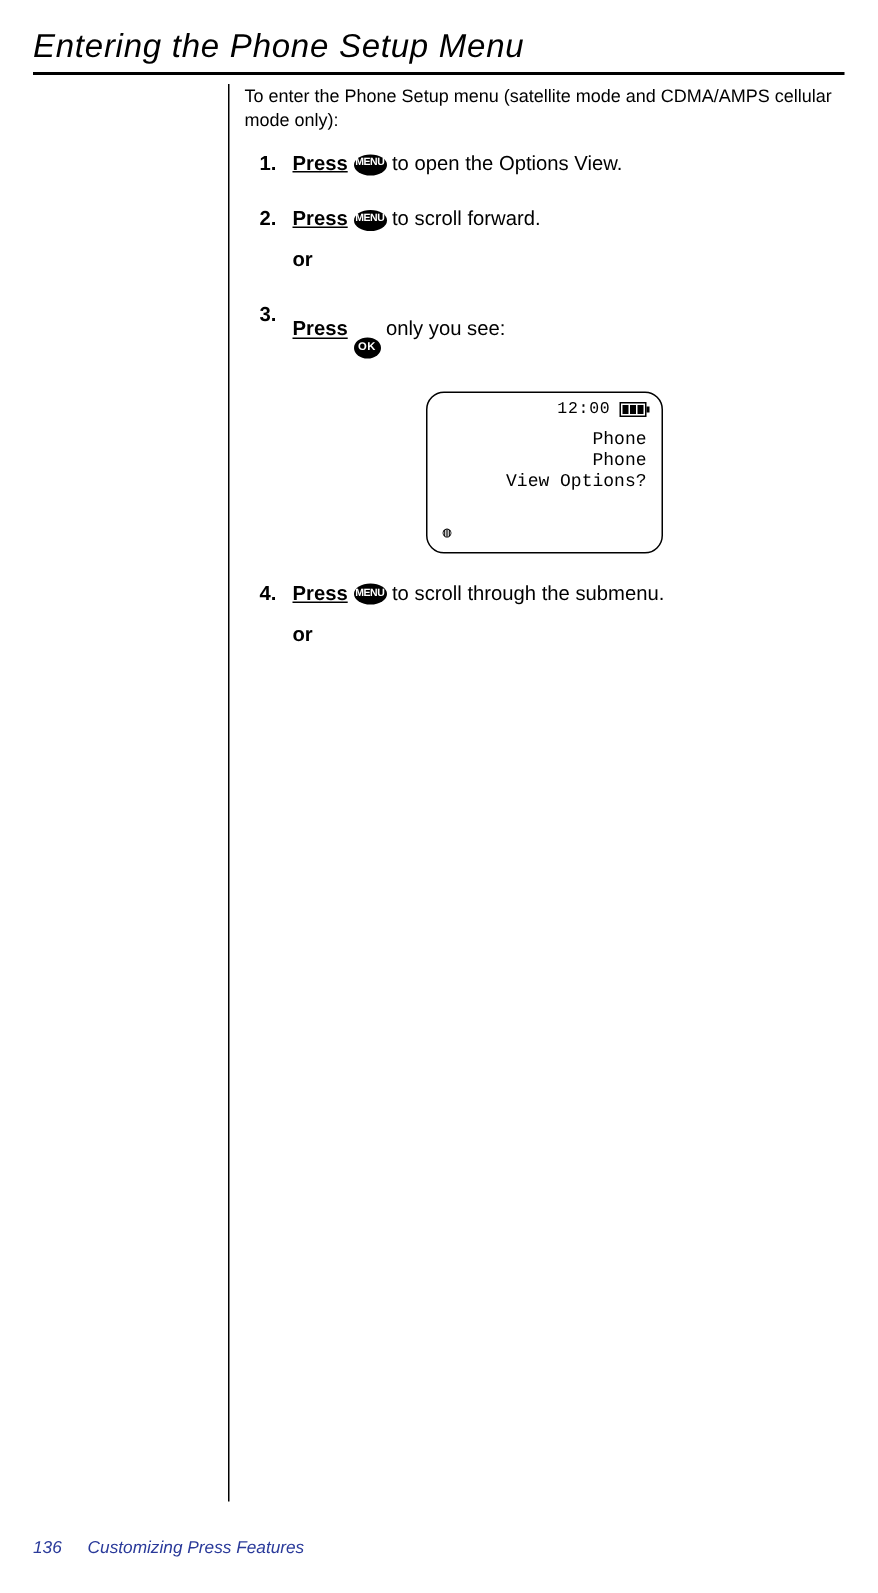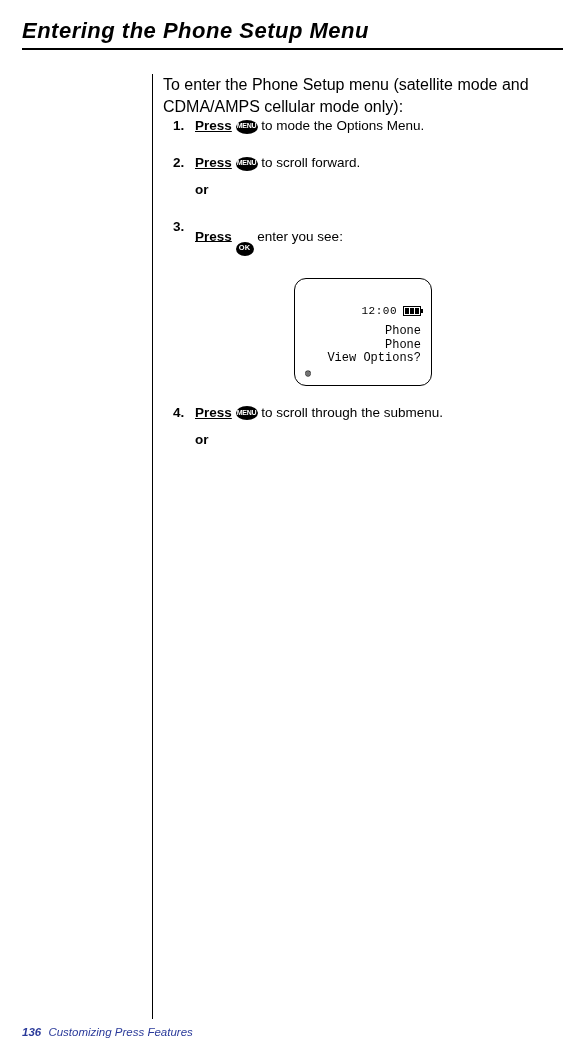--- a/index.html
+++ b/index.html
@@ -10,36 +10,37 @@
       position: relative;
       background: #fff;
     }
     .page {
       padding: 18px 22px 0 22px;
       height: 100%;
       position: relative;
     }
     .heading {
       font-size: 22px;
-      font-weight: bold;
+      font-weight: normal;
       font-style: italic;
       border-bottom: 2px solid #000;
       padding-bottom: 4px;
-      margin-bottom: 24px;
+      margin-bottom: 6px;
       letter-spacing: 0.5px;
     }
     .content-area {
       margin-left: 130px;
       border-left: 1px solid #000;
       min-height: 945px;
       padding-left: 10px;
     }
     .intro {
-      font-size: 16px;
+      font-size: 12px;
       line-height: 1.35;
+      margin-bottom: 12px;
     }
     .step {
       display: flex;
       font-size: 13.5px;
       line-height: 1.4;
       margin-bottom: 10px;
       padding-left: 10px;
     }
     .step-num {
       font-weight: bold;
@@ -102,25 +103,25 @@
     .or-line {
       font-weight: bold;
       margin: 6px 0 8px 0;
     }
     .screen-wrap {
       display: flex;
       justify-content: center;
       margin: 14px 0 18px 0;
     }
     .screen {
-      width: 138px;
+      width: 158px;
       height: 108px;
       border: 1.5px solid #000;
       border-radius: 12px;
-      padding: 24px 10px 6px 10px;
+      padding: 3px 10px 6px 10px;
       font-family: "Courier New", monospace;
       font-size: 12px;
       position: relative;
     }
     .screen-top {
       display: flex;
       justify-content: flex-end;
       align-items: center;
       gap: 6px;
       height: 16px;
@@ -166,41 +167,41 @@
     }
     .footer {
       position: absolute;
       bottom: 24px;
       left: 22px;
       font-size: 11.5px;
       font-style: italic;
       color: #2a3a9a;
     }
     .footer .pg {
-      font-weight: bold;
+      font-weight: normal;
       font-style: italic;
-      margin-right: 4px;
+      margin-right: 14px;
     }
   </style>
 </head>
 <body>
 
 <div class="page">
   <div class="heading">Entering the Phone Setup Menu</div>
 
   <div class="content-area">
     <p class="intro">To enter the Phone Setup menu (satellite mode and CDMA/AMPS cellular mode only):</p>
 
     <div class="step">
       <div class="step-num">1.</div>
       <div class="step-body">
         <div class="line">
           <span class="b">Press</span>
           <span class="key-oval">MENU</span>
-          <span> to mode the Options Menu.</span>
+          <span> to open the Options View.</span>
         </div>
       </div>
     </div>
 
     <div class="step">
       <div class="step-num">2.</div>
       <div class="step-body">
         <div class="line">
           <span class="b">Press</span>
           <span class="key-oval">MENU</span>
@@ -209,21 +210,21 @@
         <div class="or-line">or</div>
       </div>
     </div>
 
     <div class="step">
       <div class="step-num">3.</div>
       <div class="step-body">
         <div class="line">
           <span class="b">Press</span>
           <span class="key-ok">OK</span>
-          <span> enter you see:</span>
+          <span> only you see:</span>
         </div>
       </div>
     </div>
 
     <div class="screen-wrap">
       <div class="screen">
         <div class="screen-top">
           <span class="screen-time">12:00</span>
           <span class="batt">
             <span class="cell"></span>

